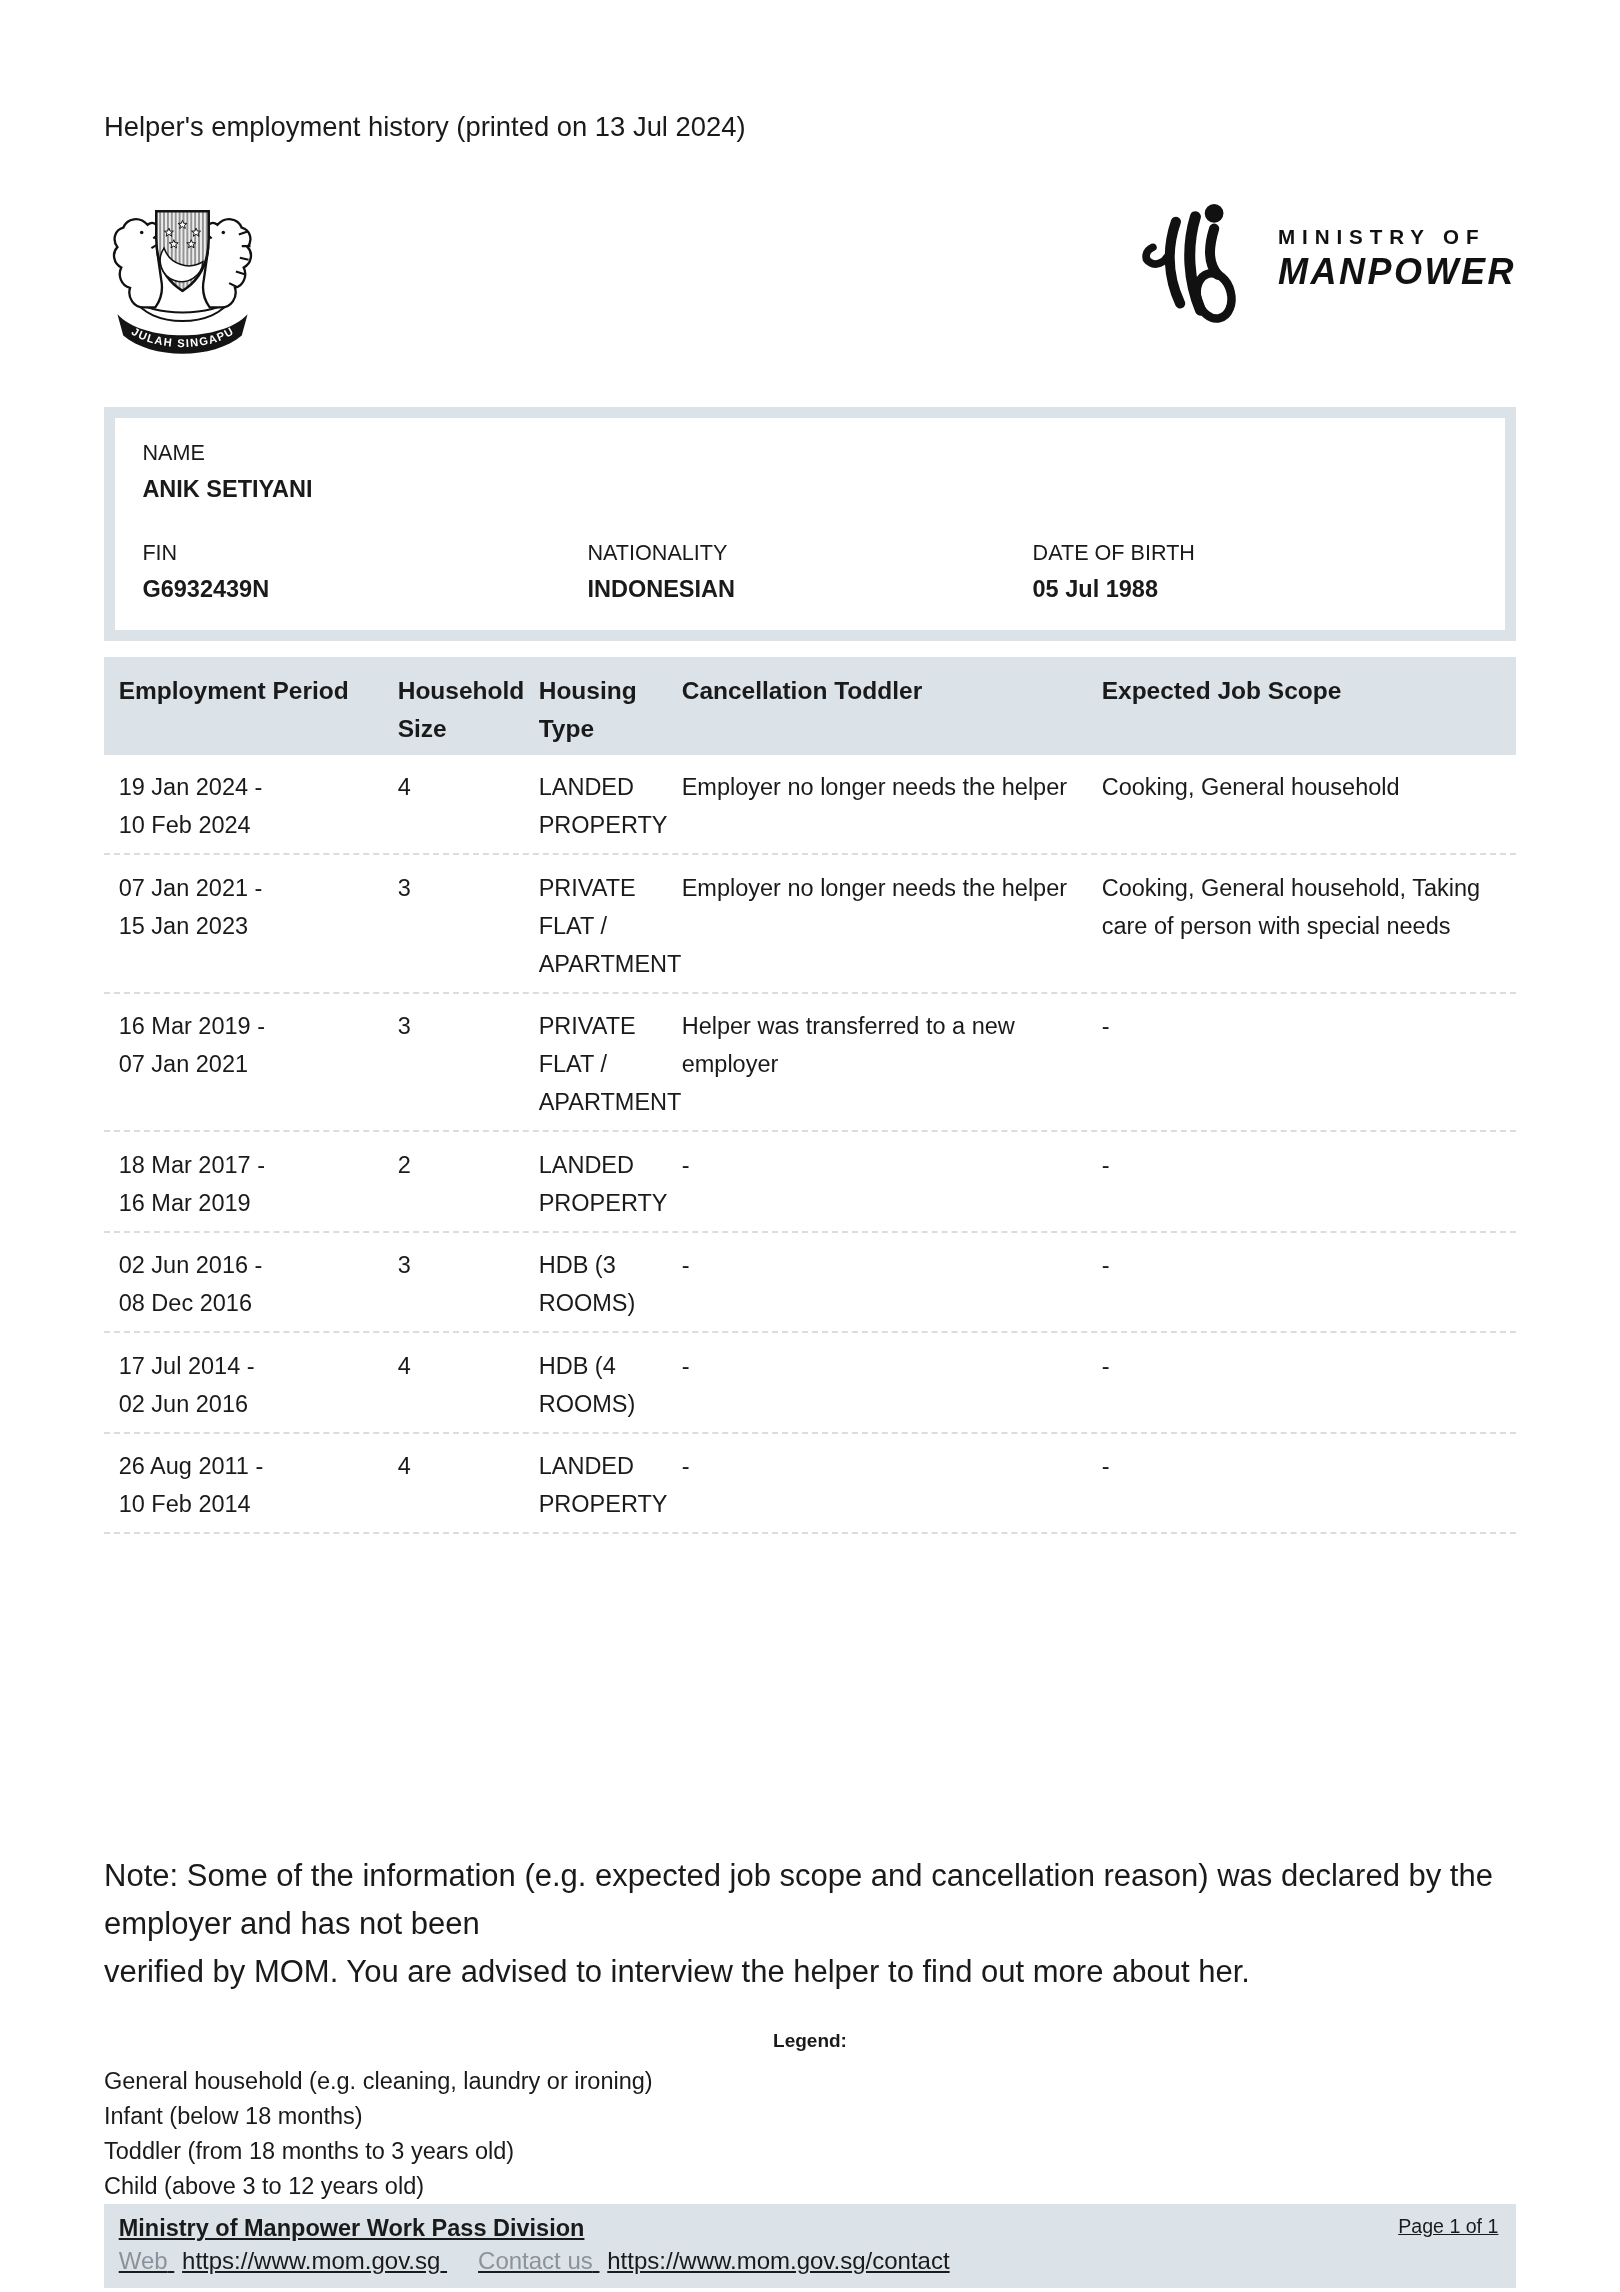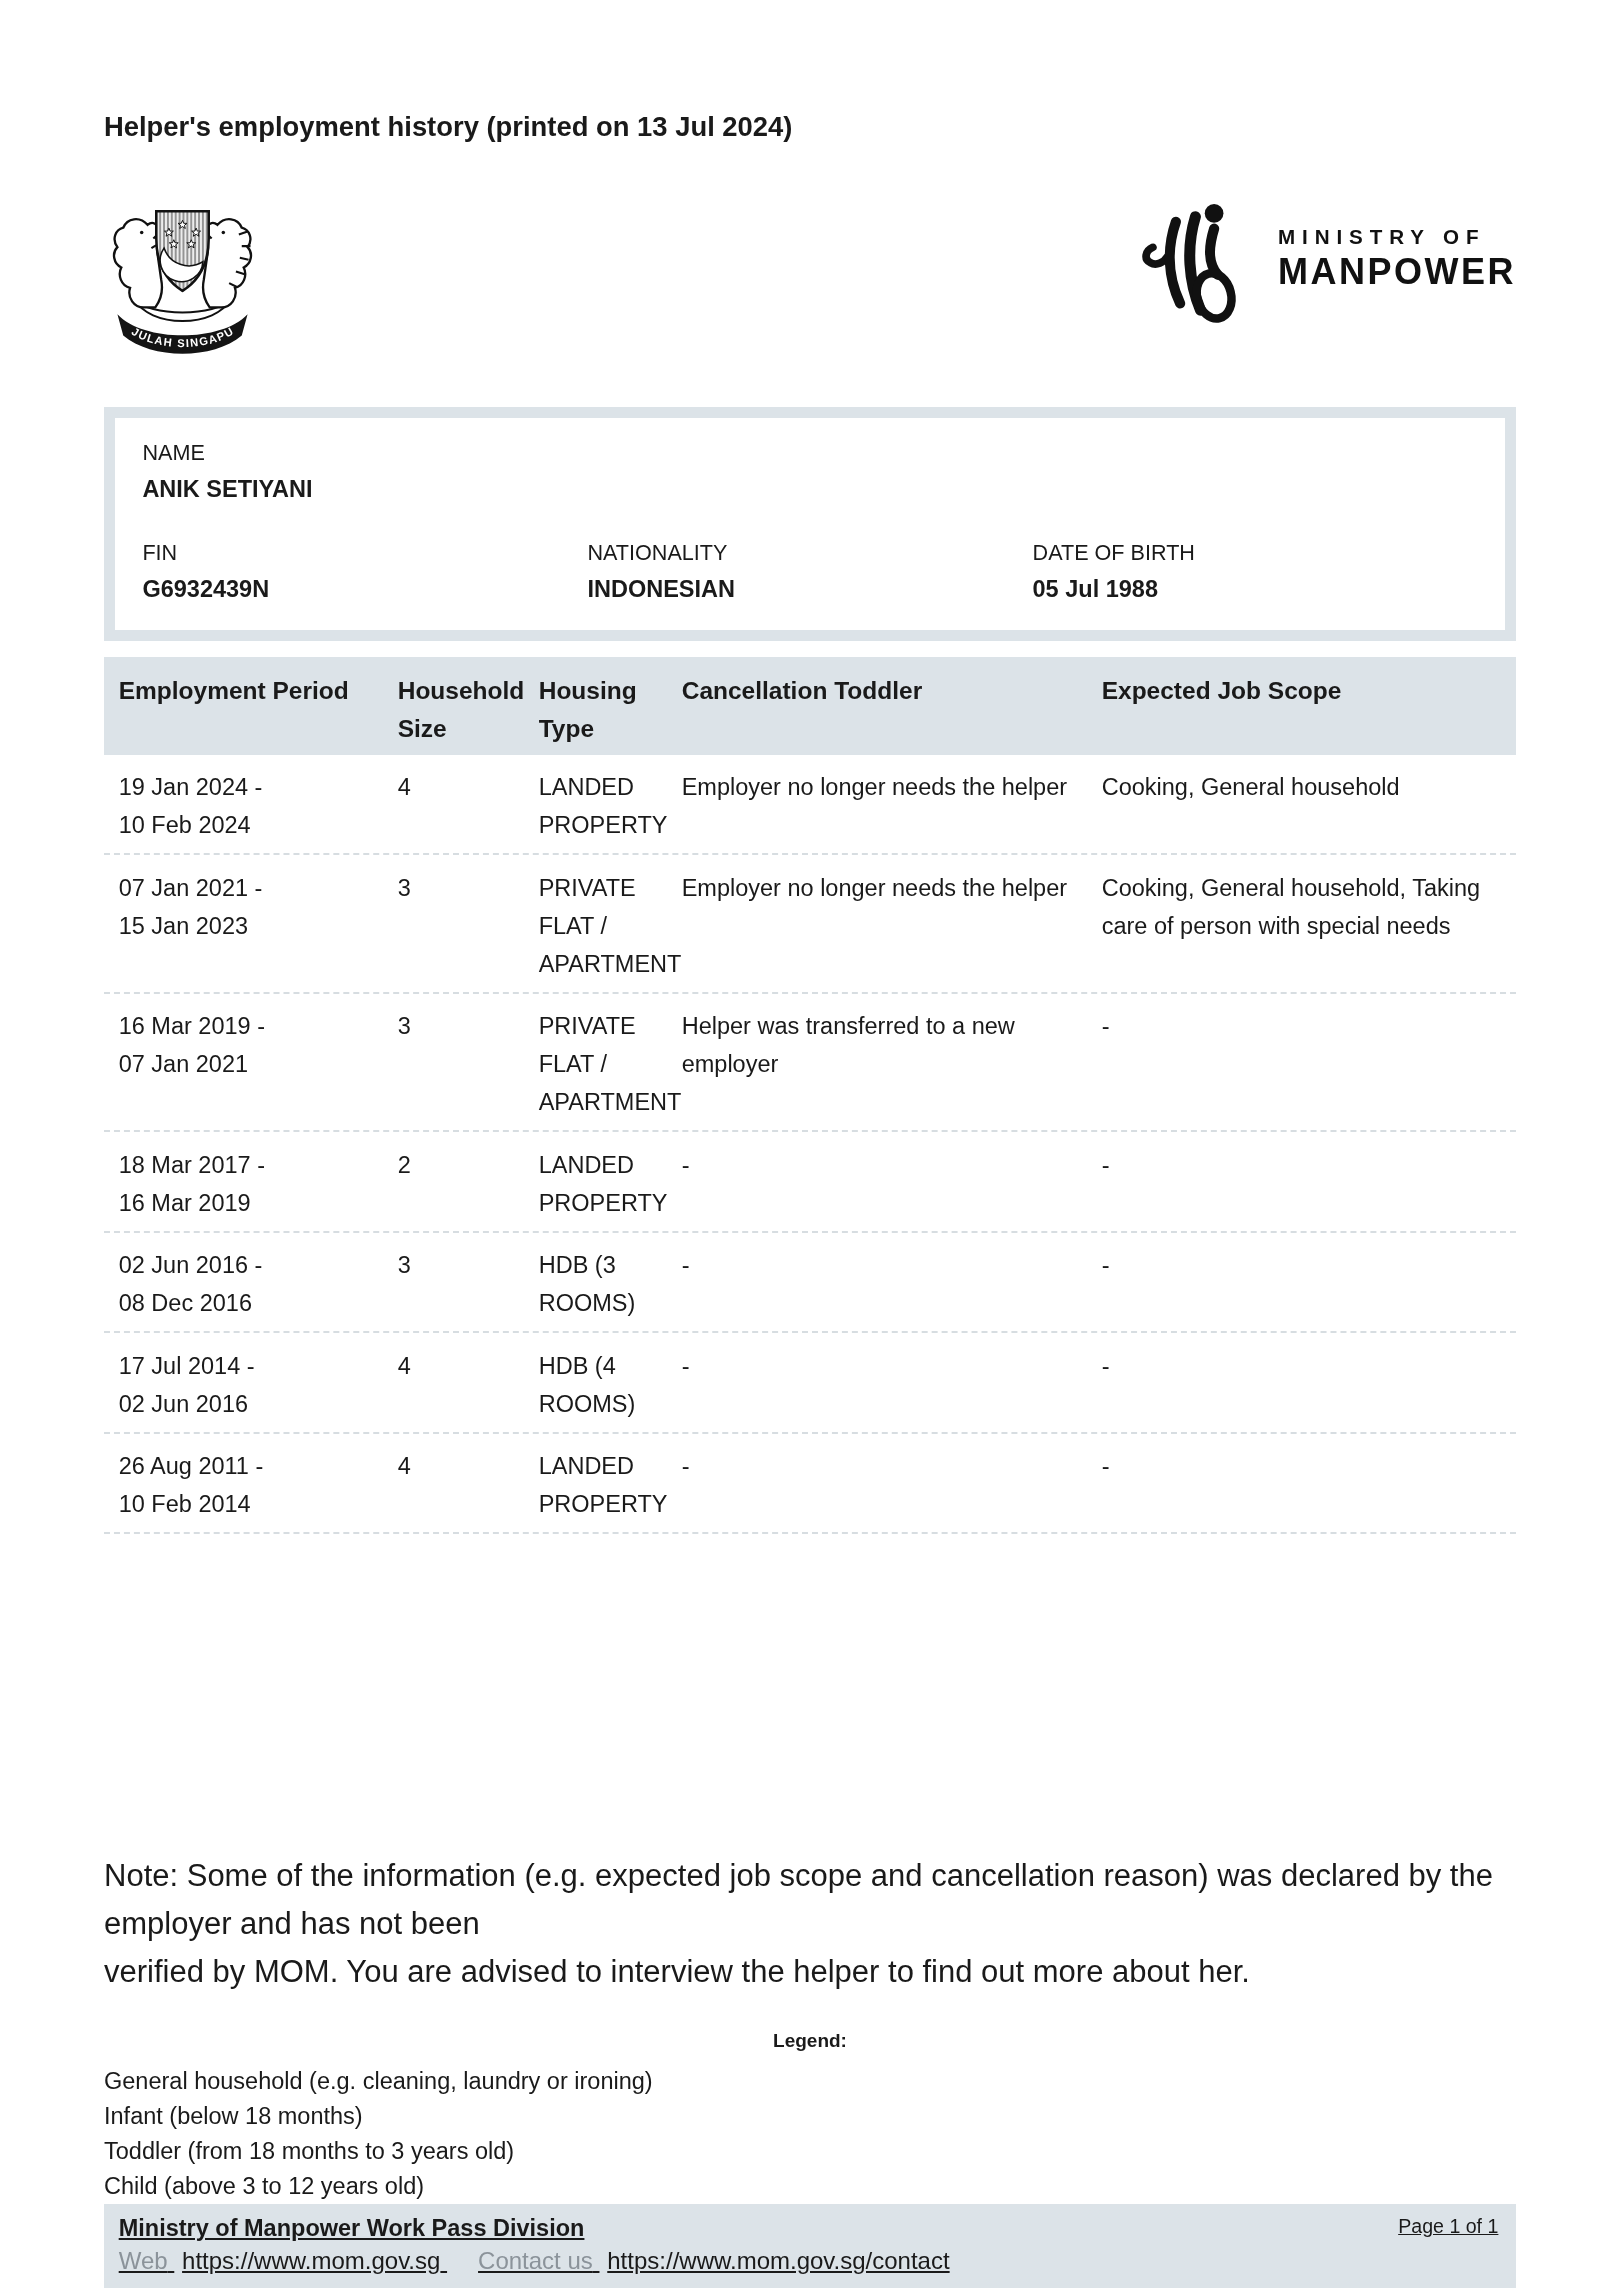--- a/index.html
+++ b/index.html
@@ -6,32 +6,32 @@
   html, body { background: #ffffff; }
   body {
     width: 1620px; height: 2293px; margin: 0 auto; overflow: hidden;
     font-family: "Liberation Sans", sans-serif; color: #1a1a1a;
   }
   .page {
     width: 1620px; height: 2293px;
     padding: 111px 104px 33px 104px;
     display: flex; flex-direction: column;
   }
-  .doc-title { font-size: 27.4px; font-weight: bold; }
+  .doc-title { font-size: 27.4px; font-weight: normal; }
   .band { height: 14.7px; background: #dce3e8; }
   .band-top { margin-top: 11.8px; }
   .band-mid { margin-top: 33px; height: 13.7px; }
 
   .logo-row { margin-top: 29px; height: 173px; display: flex; justify-content: space-between; align-items: flex-start; }
   .crest { width: 157px; height: 170px; }
   .mom-logo { display: flex; align-items: flex-start; gap: 35px; margin-top: 9.8px; }
   .mom-figure { width: 102px; height: 139px; }
   .mom-text { margin-top: 31px; }
   .mom-line1 { font-size: 20.6px; font-weight: bold; letter-spacing: 6.9px; color: #111; }
-  .mom-line2 { font-size: 36px; font-weight: bold; letter-spacing: 2.5px; color: #111; margin-top: 2.9px; }
+  .mom-line2 { font-size: 36px; font-weight: bold; letter-spacing: 2.5px; color: #111; margin-top: 2.9px; font-style: italic; }
 
   .info-box { margin-top: 20.6px; border: 11.8px solid #dce3e8; background: #fff; padding: 21.6px 27.4px 27.4px 27.4px; }
   .label { font-size: 21.6px; color: #1a1a1a; }
   .value { font-size: 23.5px; font-weight: bold; margin-top: 9.8px; }
   .field-row { display: flex; margin-top: 37px; }
   .field-row .field { flex: 1 1 0; }
 
   .etable { margin-top: 15.7px; font-size: 23.5px; }
   .thead, .trow {
     display: grid;

